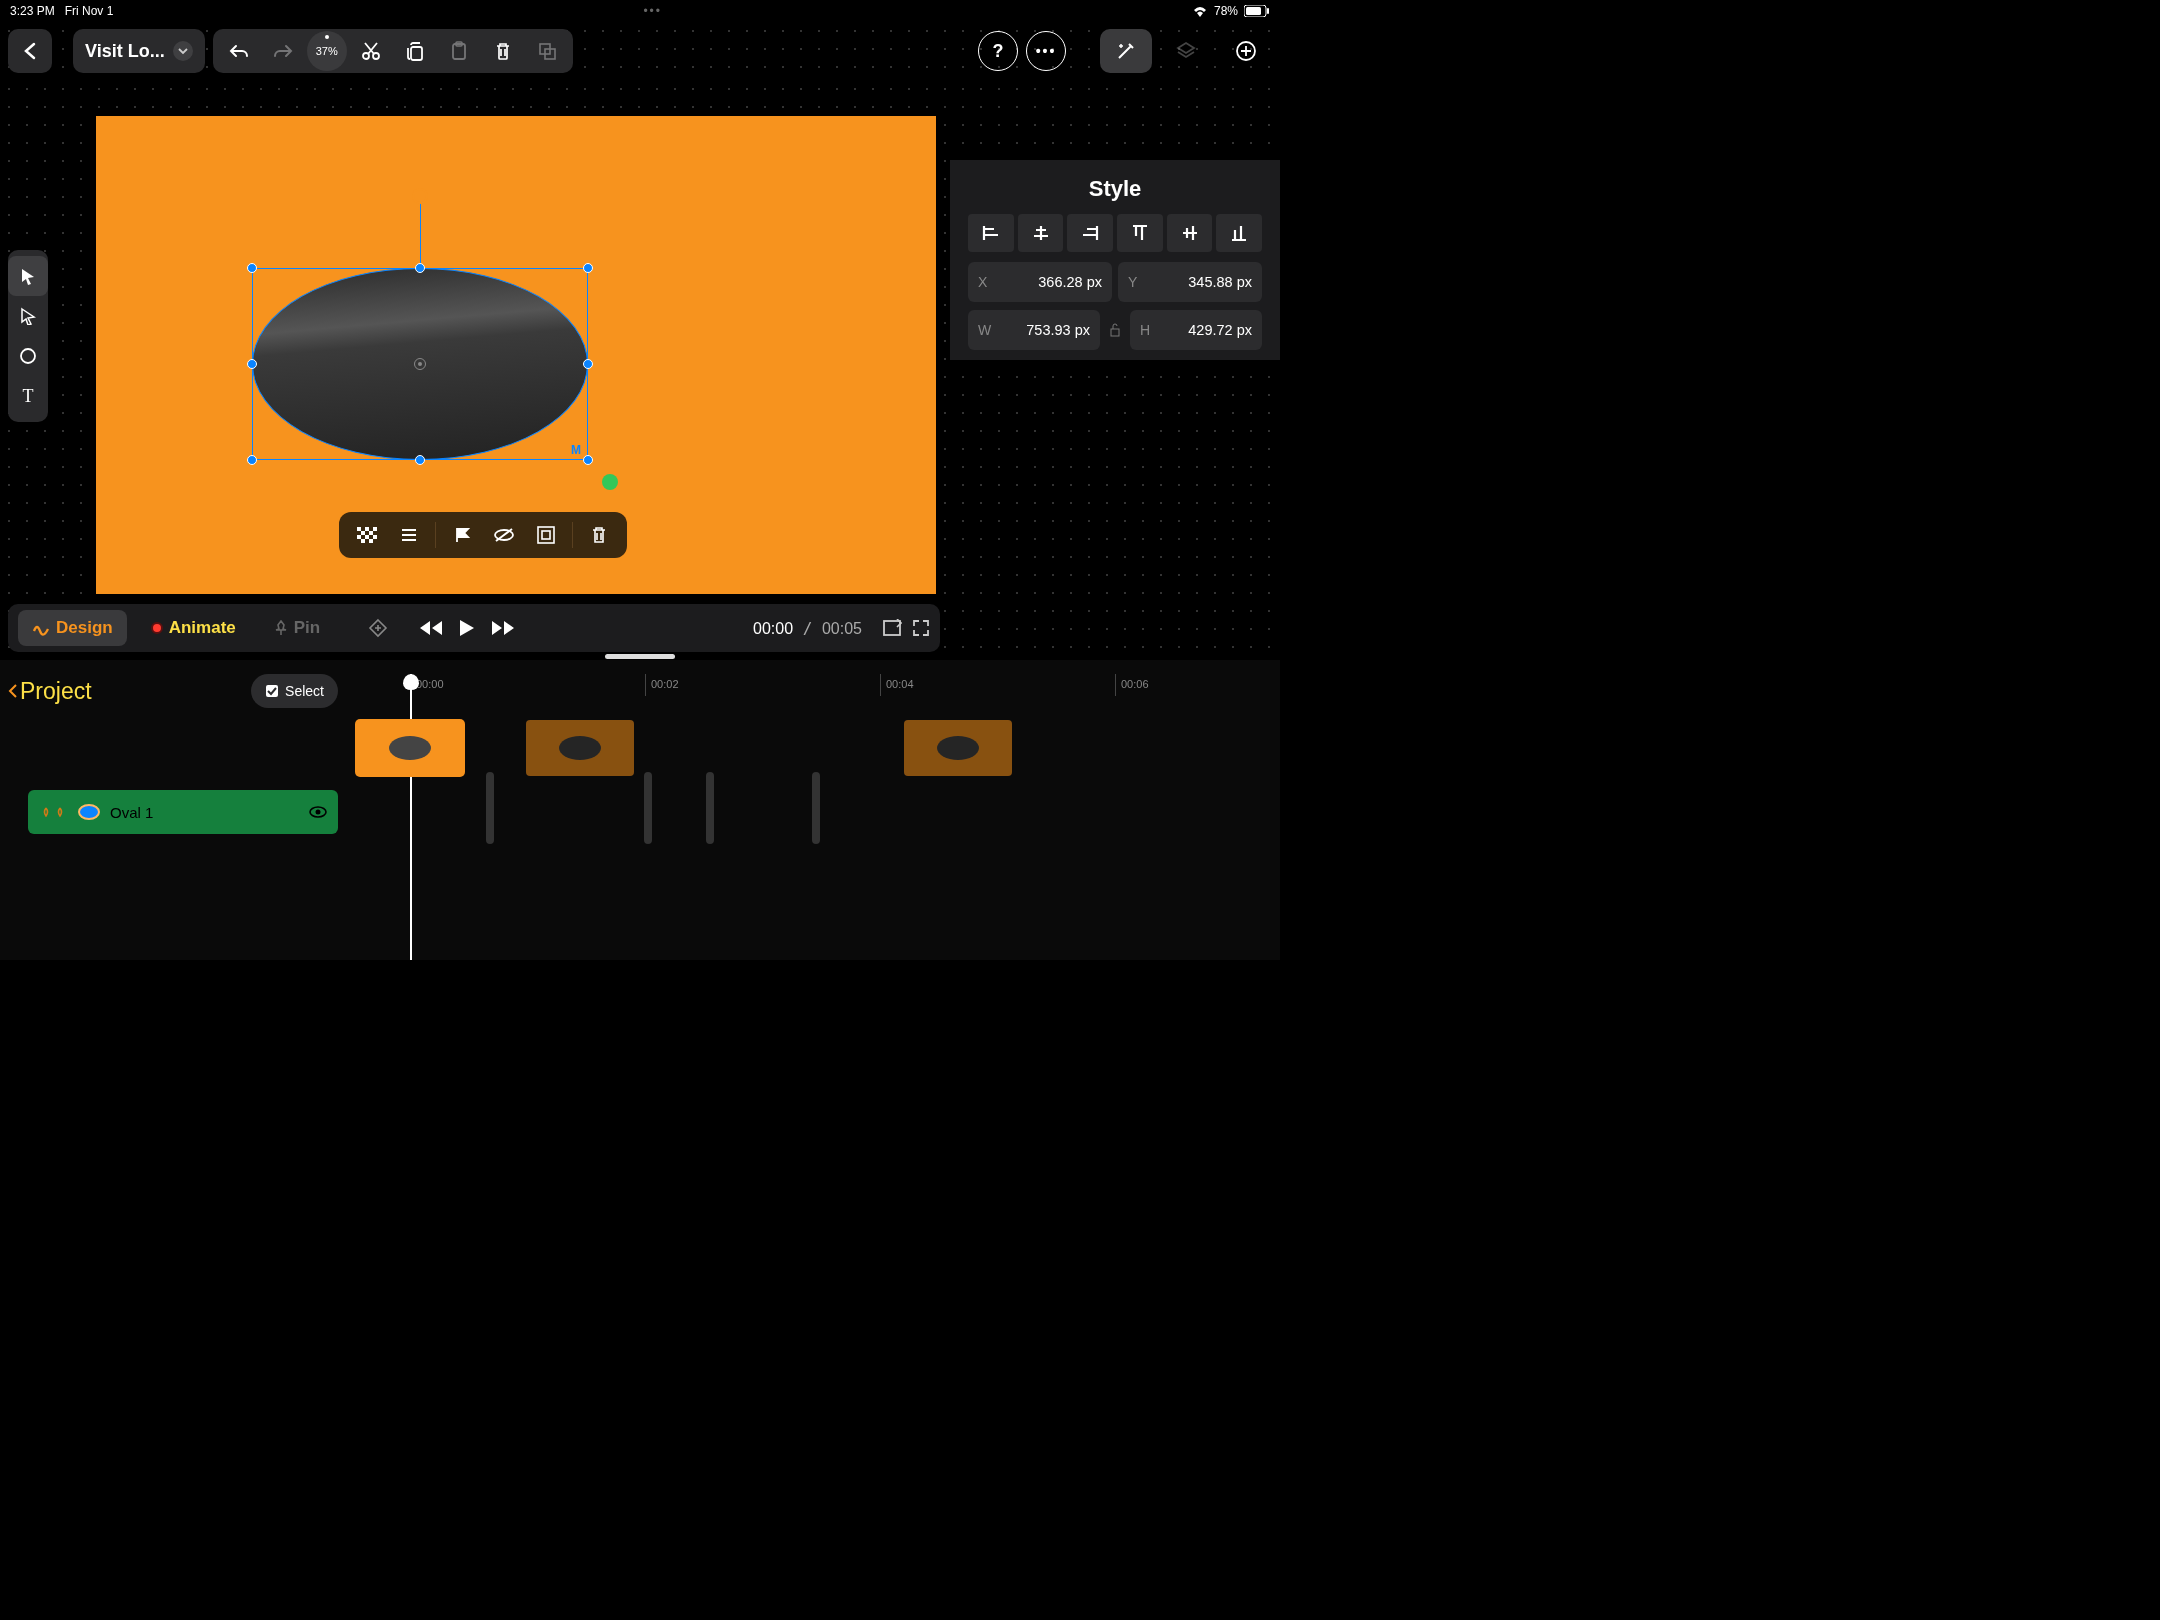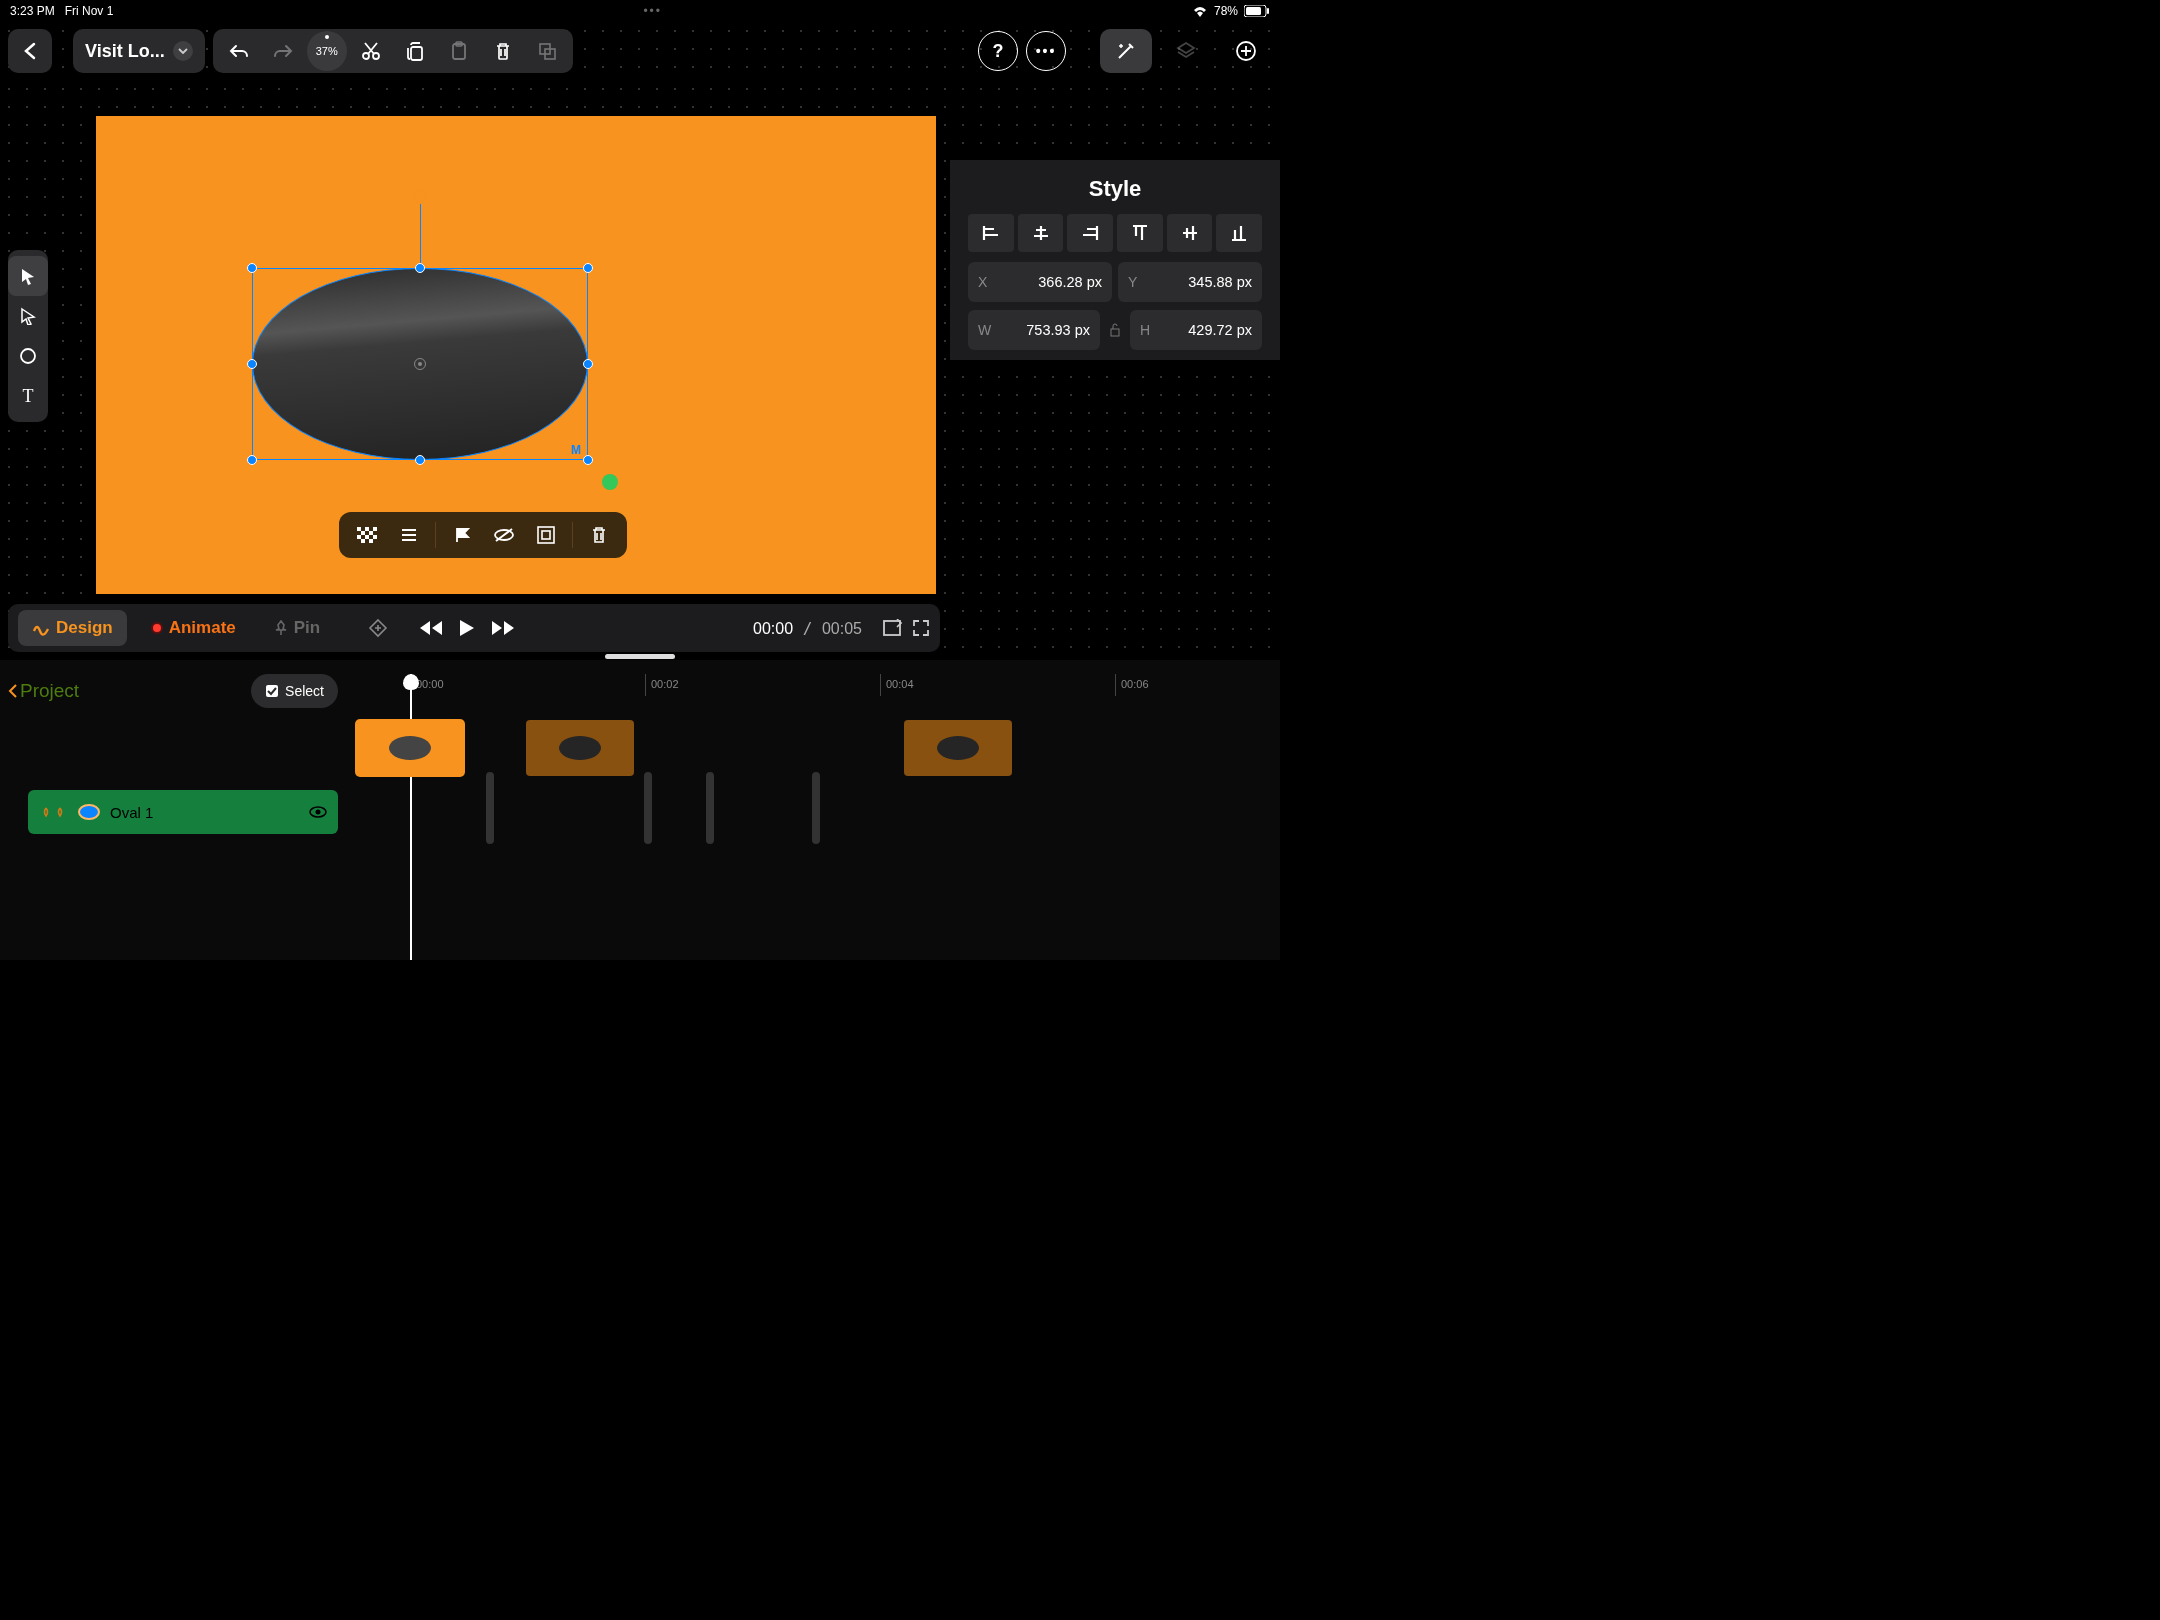--- a/index.html
+++ b/index.html
@@ -45,21 +45,21 @@
 
   
   .tool-strip { position:absolute; left:8px; top:170px; width:40px; background:#2a2a2c; border-radius:10px; display:flex; flex-direction:column; padding:6px 0; }
   .tool-strip .tool { width:40px;height:40px;display:flex;align-items:center;justify-content:center;}
   .tool.active { background:#3f3f41; border-radius:8px;}
 
   
   .transport { position:absolute; left:8px; right:340px; bottom:8px; height:48px; background:#1c1c1e; border-radius:10px; display:flex; align-items:center; padding:0 10px; gap:10px;}
   .mode-btn { height:36px; padding:0 14px; border-radius:8px; display:flex; align-items:center; gap:6px; font-size:17px; font-weight:600;}
   .mode-design { background:#3a3a3c; color:#f7931e;}
-  .mode-animate { color:#f97316; }
+  .mode-animate { color:#fde047; }
   .mode-pin { color:#666;justify-content:center; }
   .play-ctrls { display:flex; gap:14px; align-items:center; margin-left:20px;}
   .time-disp { margin-left:auto; font-family: ui-monospace, monospace; font-size:16px; color:#aaa;}
   .time-disp .cur{color:#fff;}
 
   
   .inspector { position:absolute; right:0; top:80px; width:330px; bottom:300px; background:#1c1c1e; overflow-y:auto; padding:0 18px;}
   .insp-title { text-align:center; font-size:22px; font-weight:700; padding:16px 0 12px; }
   .align-row { display:flex; gap:4px; margin-bottom:10px;}
   .align-btn { flex:1; height:38px; background:#2c2c2e; display:flex;align-items:center;justify-content:center; border-radius:4px;}
@@ -67,21 +67,21 @@
   .num-field { flex:1; background:#2c2c2e; border-radius:6px; height:40px; display:flex; align-items:center; padding:0 10px;}
   .num-field .lbl{color:#888; font-size:14px;}
   .num-field .val{margin-left:auto; font-size:14.5px;}
   .lock-ic{width:18px;display:flex;align-items:center;justify-content:center;color:#666;}
 
   
   .timeline-area { position:absolute; left:0; right:0; bottom:0; height:300px; background:#0a0a0a; }
   .grab-handle { position:absolute; top:-6px; left:50%; transform:translateX(-50%); width:70px;height:5px;background:#ddd;border-radius:3px;}
   .tl-left { position:absolute; left:8px; top:14px; width:330px;}
   .proj-row { display:flex; align-items:center; gap:10px; margin-bottom:10px;}
-  .proj-link { color:#4d7c0f; font-size:19px; display:flex;align-items:center;gap:2px;}
+  .proj-link { color:#fde047; font-size:23px; display:flex;align-items:center;gap:2px;}
   .select-chip { margin-left:auto; background:#2c2c2e; border-radius:18px; height:34px; padding:0 14px; display:flex;align-items:center;gap:6px;}
   .layer-list { position:absolute; left:8px; top:130px; width:330px;}
   .layer { height:44px; display:flex; align-items:center; padding:0 10px; gap:10px; border-radius:6px;}
   .layer.sel { background:#15803d; color:#000;margin-left:20px;}
   .layer .ic{width:22px;display:flex;justify-content:center;}
   .layer .nm{flex:1; font-size:15px;}
   .layer .eye{color:inherit;}
   .tl-tracks { position:absolute; left:350px; right:0; top:0; bottom:0;}
   .ruler { height:36px; position:relative;}
   .ruler-tick { position:absolute; top:14px; bottom:0; border-left:1px solid #444;}

